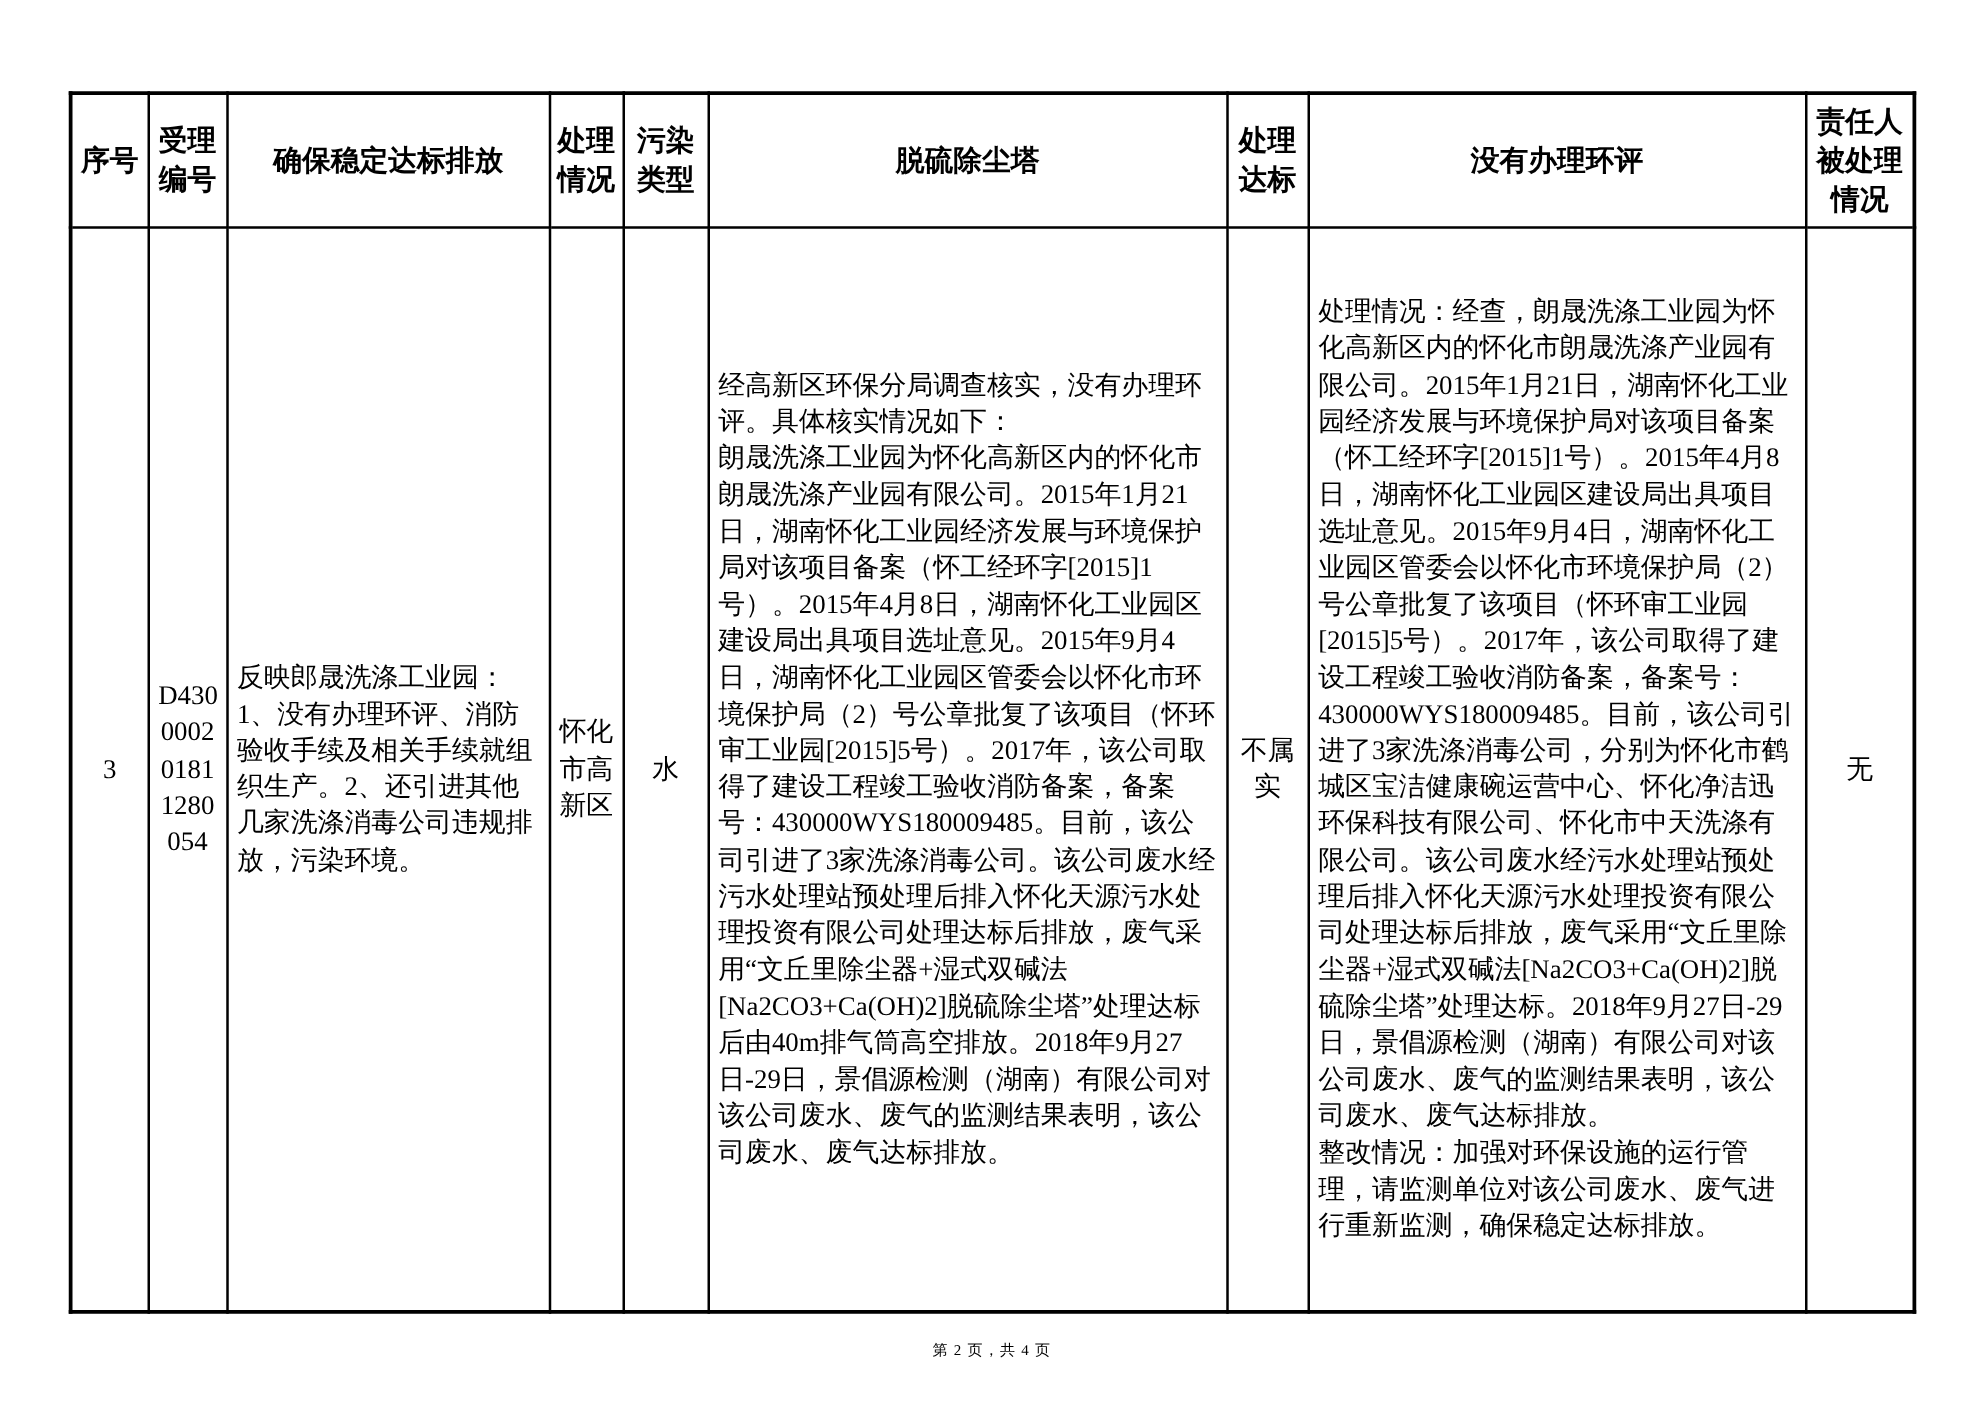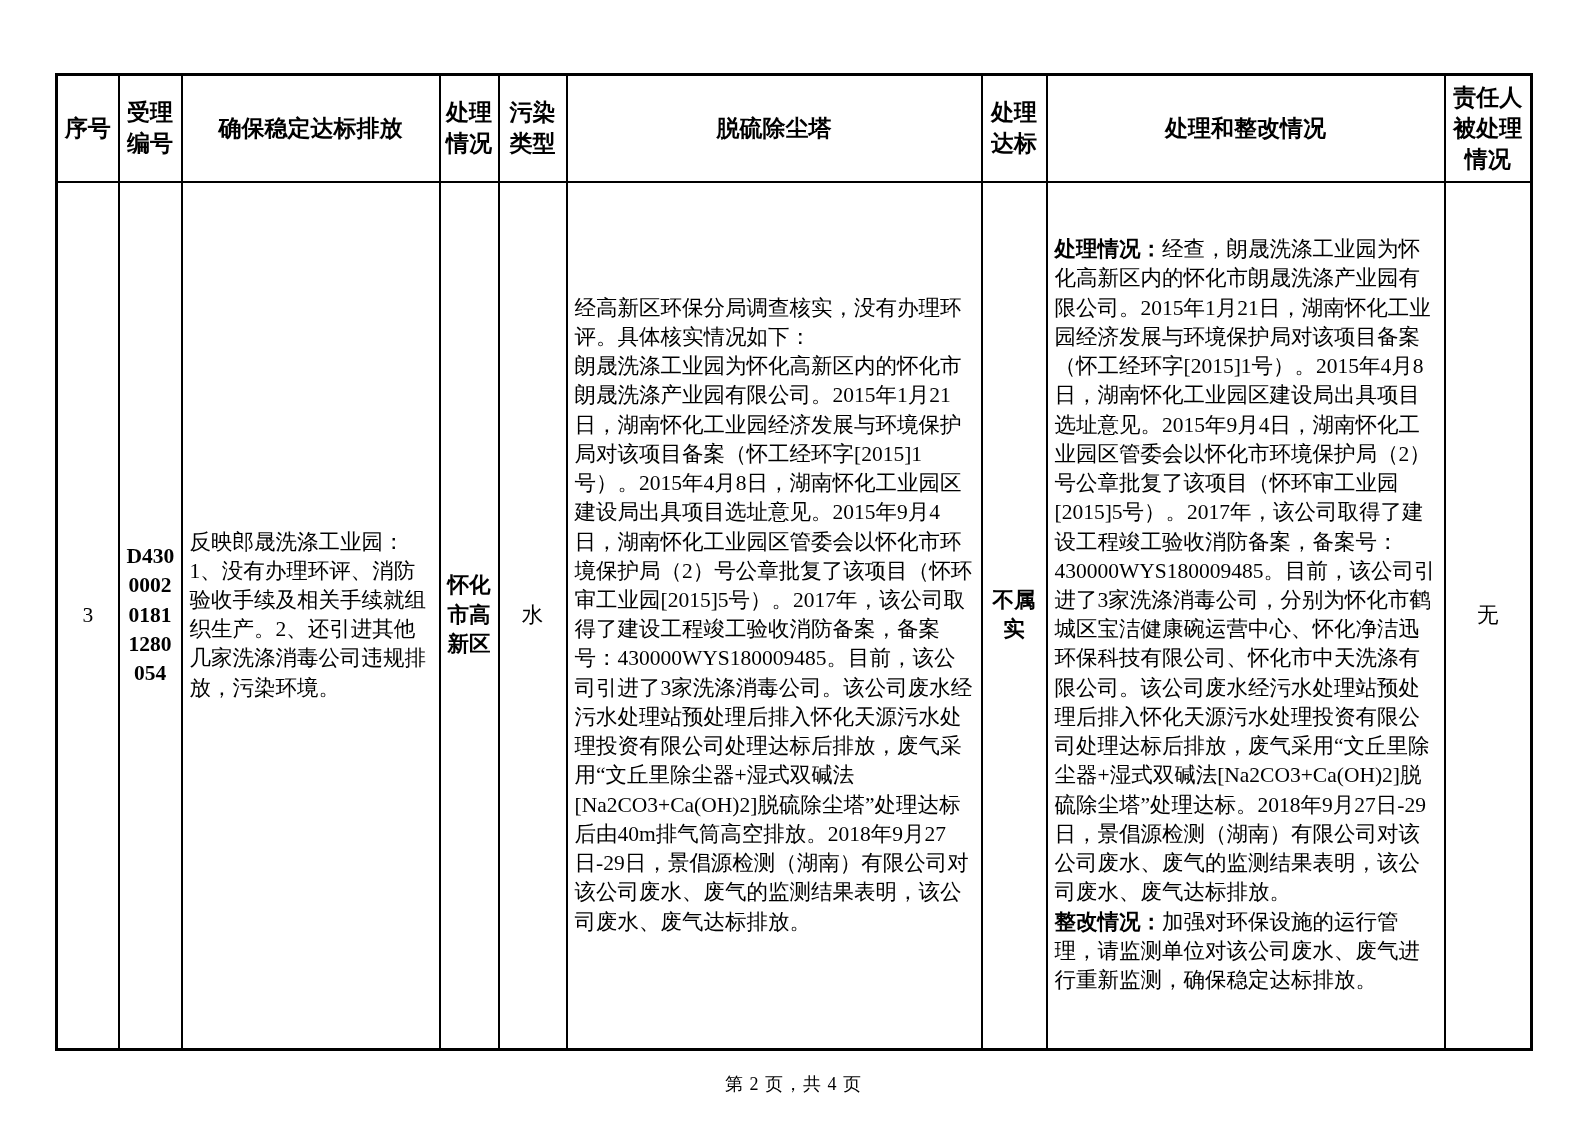--- a/index.html
+++ b/index.html
@@ -39,30 +39,30 @@
     padding: 4px 3px;
   }
   table.report td {
     font-size: 21.5px;
     line-height: 1.36;
     padding: 4px 7px;
   }
   tr.header-row { height: 107px; }
   tr.data-row   { height: 868px; }
   .center { text-align: center; }
-  .prewrap { white-space: pre-line; font-weight: bold; }
+  .prewrap { white-space: pre-line; }
   .para { margin: 0; }
-  .bold-label { font-weight: bold; }
+  .bold-label { font-weight: normal; }
   .footer {
     position: absolute;
     left: 0;
     top: 1072px;
     width: 1587px;
     text-align: center;
-    font-size: 18px;
+    font-size: 12px;
     font-family: "Liberation Serif", serif;
     letter-spacing: 1px;
   }
 </style>
 </head>
 <body>
 
 <div class="sheet">
 
   <table class="report">
@@ -80,21 +80,21 @@
 
     <tbody>
         <tr class="header-row">
       <th>序号</th>
       <th>受理编号</th>
       <th>确保稳定达标排放</th>
       <th>处理情况</th>
       <th>污染类型</th>
       <th>脱硫除尘塔</th>
       <th>处理达标</th>
-      <th>处理和整改情况</th>
+      <th>没有办理环评</th>
       <th>责任人被处理情况</th>
     </tr>
 
     <tr class="data-row">
       <td class="center">3</td>
       <td class="center prewrap">D430
 0002
 0181
 1280
 054</td>

